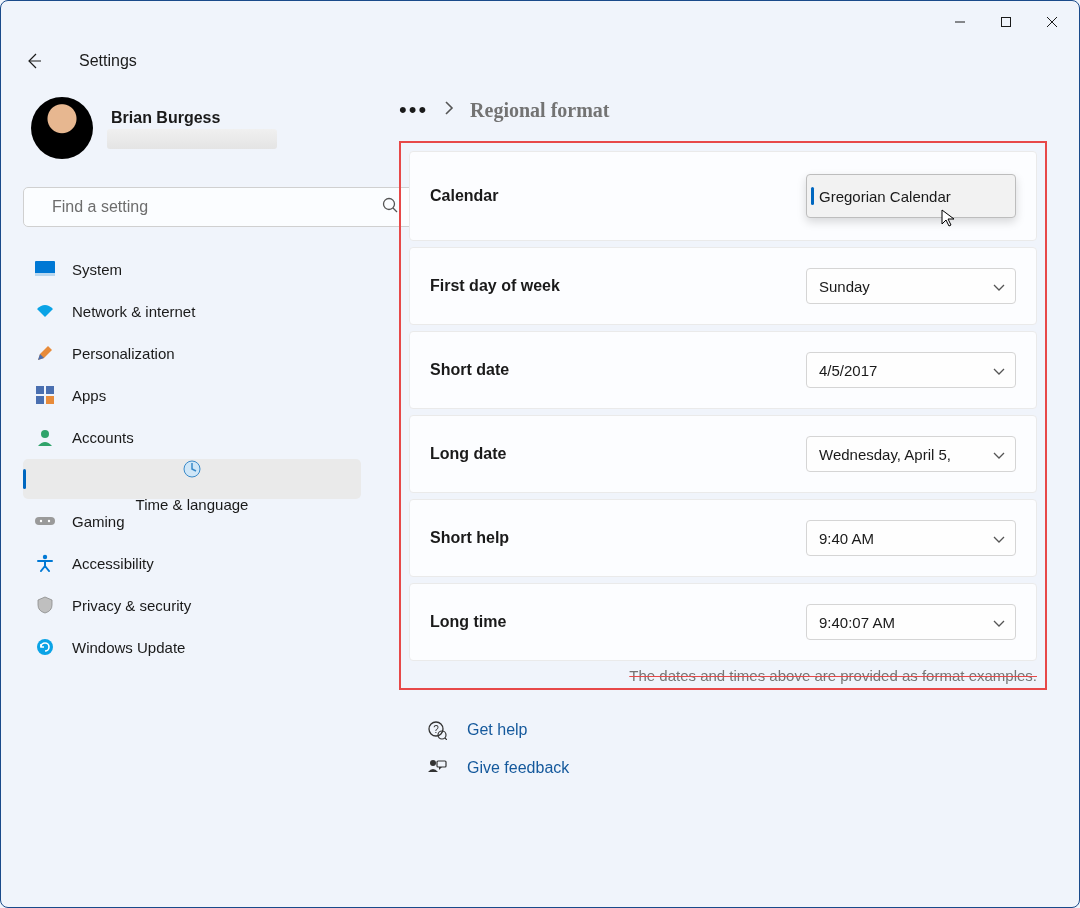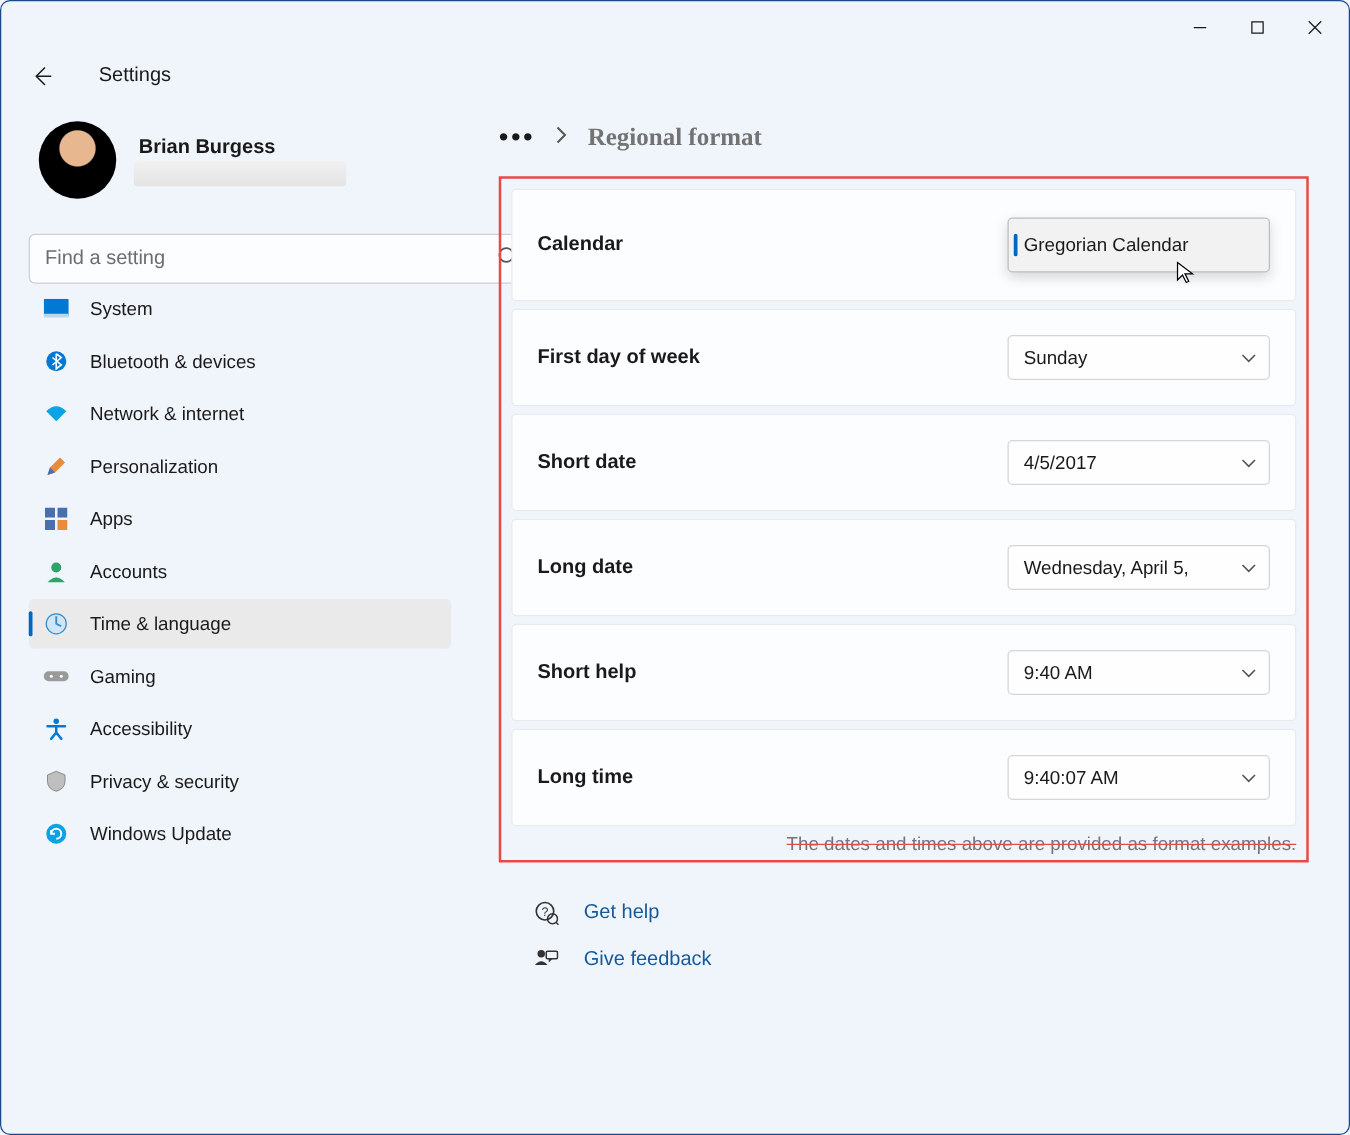--- a/index.html
+++ b/index.html
@@ -15,29 +15,29 @@
 
   .columns { display: flex; margin-top: 18px; }
 
   .sidebar { width: 370px; padding-left: 22px; padding-right: 10px; }
   .profile { display: flex; align-items: center; gap: 14px; margin-bottom: 28px; padding-left: 8px; }
   .avatar { width: 62px; height: 62px; border-radius: 50%; background: radial-gradient(circle at 50% 35%, #e7b790 0 14px, #000 15px 60px); }
   .profile-text { display:flex; flex-direction:column; }
   .profile-name { font-size: 16px; font-weight: 600; color: #1a1a1a; padding: 2px 4px; }
   .profile-email { width: 170px; height: 20px; background: linear-gradient(#f0f0f0,#e4e4e4); border-radius: 3px; }
 
-  .searchbox { display:flex; align-items:center; width: 405px; height: 40px; border: 1px solid #d0d0d0; border-radius: 5px; background: #fbfdff; padding: 0 12px; }
+  .searchbox { display:flex; align-items:center; width: 405px; height: 40px; border: 1px solid #d0d0d0; border-radius: 5px; background: #fbfdff; padding: 0 28px; margin-bottom: 22px; }
   .searchbox input { border:none; outline:none; background:transparent; flex:1; font-size:16px; color:#333; }
   .searchbox input::placeholder { color:#6d6d6d; }
   .search-icon { color:#555; }
 
   .nav { list-style:none; display:flex; flex-direction:column; gap:2px; }
   .nav-item { display:flex; align-items:center; gap:17px; height:40px; padding:0 12px; border-radius:5px; position:relative; font-size:15px; color:#1a1a1a; }
   .nav-item .ic { width:20px; height:20px; display:flex; align-items:center; justify-content:center; }
-  .nav-item.active { background:#eaeaea; }
+  .nav-item.active { background:#eaeaea;flex-direction:column; }
   .nav-item.active::before { content:""; position:absolute; left:0; top:10px; bottom:10px; width:3px; background:#0067c0; border-radius:3px; }
 
   .main { flex:1; padding-right: 32px; padding-left: 28px; }
   .breadcrumb { display:flex; align-items:center; gap:16px; margin-bottom: 18px; }
   .bc-dots { font-size:22px; letter-spacing:2px; color:#1a1a1a; }
   .bc-chevron { color:#555; font-size:16px; }
   .page-title { font-size:20px; font-weight:600; color:#737373;font-family:Liberation Serif, serif; }
 
   .settings-box { border: 2px solid #e74848; padding: 8px 8px 4px 8px; position:relative; }
   .setting-row { background:#fcfdff; border:1px solid #eaeaea; border-radius:4px; height:78px; margin-bottom:6px; display:flex; align-items:center; justify-content:space-between; padding:0 20px; }
@@ -111,29 +111,20 @@
 
     <ul class="nav">
       <li class="nav-item">
         <span class="ic">
             <svg width="20" height="16">
               <rect x="0" y="0" width="20" height="14" rx="1" fill="#0078d4"></rect>
               <rect x="0" y="12" width="20" height="3" fill="#b9d7ef"></rect>
             </svg>
           </span>
         <span>System</span>
-      </li>
-      <li class="nav-item">
-        <span class="ic">
-            <svg width="18" height="18">
-              <circle cx="9" cy="9" r="8" fill="#0078d4"></circle>
-              <path d="M9 3 L13 6 L6 12 M6 6 L13 12 L9 15 L9 3" fill="none" stroke="#fff" stroke-width="1.3"></path>
-            </svg>
-          </span>
-        <span>Bluetooth &amp; devices</span>
       </li>
       <li class="nav-item">
         <span class="ic">
             <svg width="20" height="16">
               <path d="M10 14 L2 6 Q10 -2 18 6 Z" fill="#0aa3e6"></path>
             </svg>
           </span>
         <span>Network &amp; internet</span>
       </li>
       <li class="nav-item">

